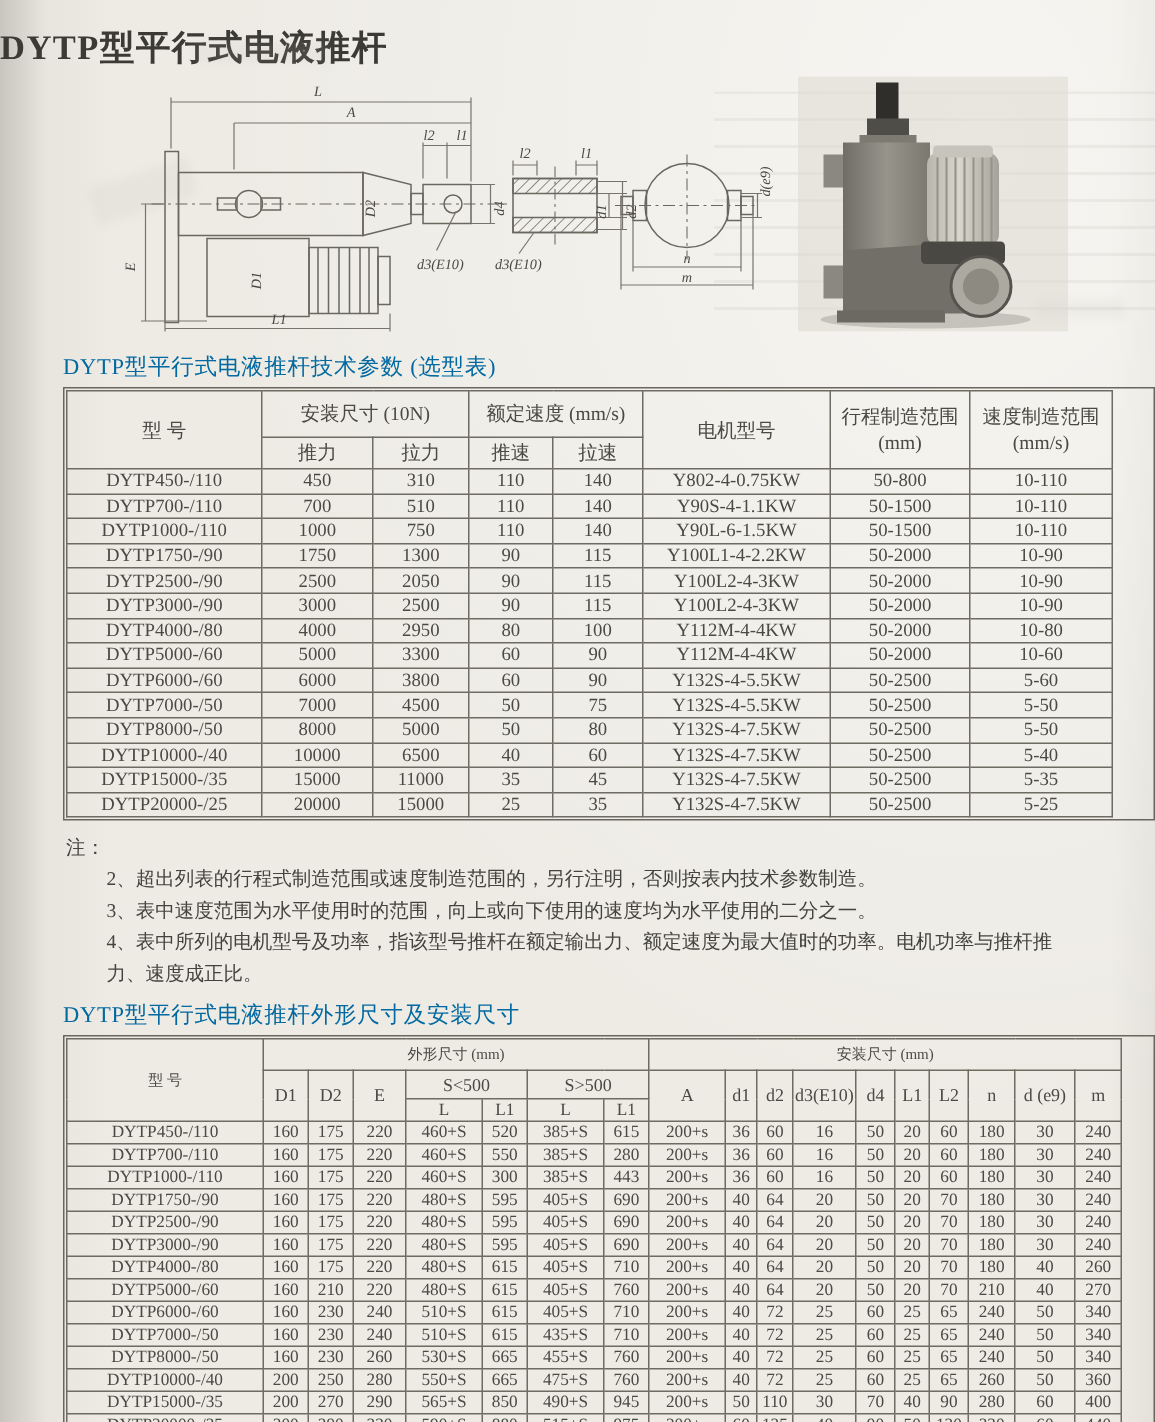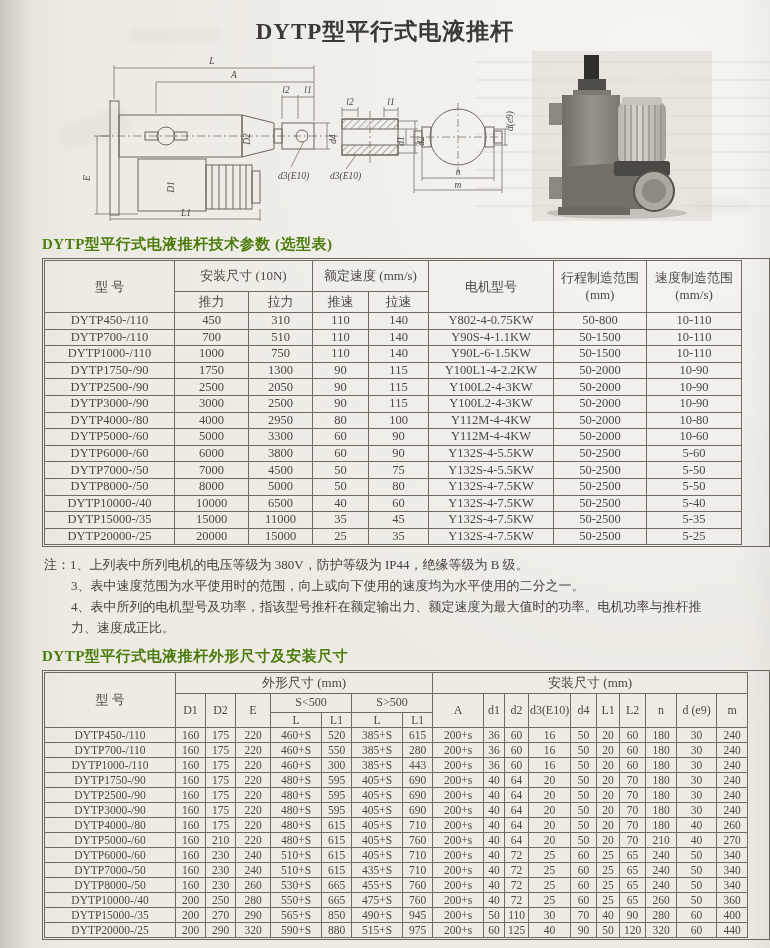--- a/index.html
+++ b/index.html
@@ -9,50 +9,50 @@
     color:#45433e;
     background:
       radial-gradient(ellipse at 85% 10%, rgba(255,255,255,.5), rgba(255,255,255,0) 55%),
       linear-gradient(90deg, #c9c6bf 0%, #e7e5de 4%, #edebe4 10%, #edebe4 96%, #e3e1da 100%),
       #ebe9e2;
   }
   .page{position:relative;width:770px;height:948px;}
   .scan-smudge{position:absolute;background:#b7b4ac;opacity:.12;filter:blur(3px);border-radius:3px;}
 
   .doc-title{
-    text-align:center;font-weight:bold;font-size:23px;letter-spacing:1px;
+    font-weight:bold;font-size:23px;letter-spacing:1px;
     color:#3c3a35;padding-top:16px;
   }
 
   
   .figure-band{position:relative;height:176px;margin:4px 0 0 46px;}
   .line-art{position:absolute;left:0;top:0;}
   .line-art text{font-size:9.5px;font-style:italic;fill:#4c4944;font-family:"Liberation Serif",serif;}
   .photo-wrap{position:absolute;left:486px;top:0;width:180px;height:170px;}
   .ghost{position:absolute;left:430px;top:10px;width:300px;height:150px;opacity:.10;
          background:repeating-linear-gradient(180deg,#8a877f 0 2px,transparent 2px 18px);}
 
   
   .section-heading{
-    margin:8px 16px 4px 42px;font-weight:bold;font-size:15px;color:#4d7c0f;letter-spacing:.5px;
+    margin:8px 16px 4px 42px;font-weight:normal;font-size:15px;color:#0369a1;letter-spacing:.5px;
   }
 
   
   .table-frame{border:1px solid #69665f;padding:1px;background:transparent;margin-left:42px;}
   table{border-collapse:collapse;table-layout:fixed;}
   th,td{
     border:1px solid #6e6b63;text-align:center;vertical-align:middle;
     padding:0;font-weight:normal;color:#4b4943;overflow:hidden;white-space:nowrap;
   }
   .t1{width:697px;font-size:12.5px;}
   .t1 thead .r1 th{height:30px;font-size:13px;}
   .t1 thead .r2 th{height:20px;font-size:13px;}
   .t1 tbody td{height:15.6px;}
   .t2{width:703px;font-size:11.5px;}
-  .t2 thead .r1 th{height:20px;font-size:13px;font-family:Liberation Serif, serif;}
+  .t2 thead .r1 th{height:20px;font-size:10px;font-family:Liberation Serif, serif;}
   .t2 thead .r2 th{height:18px;font-size:12px;}
   .t2 thead .r3 th{height:14px;font-size:11.5px;}
   .t2 tbody td{height:14px;}
   .hdr2line{line-height:1.25;}
 
   
   .notes{margin:8px 0 0 44px;font-size:13px;color:#45433e;line-height:1.6;width:660px;}
   .note-first{display:flex;}
   .note-first .nlabel{flex:0 0 auto;}
   .note-rest{padding-left:27px;}
@@ -396,22 +396,22 @@
             <td>50-2500</td>
             <td>5-25</td>
           </tr>
         </tbody>
     </table>
   </div>
 
   <div class="notes">
     <div class="note-first">
       <span class="nlabel">注：</span>
-      <span>1、上列表中所列电机的电压等级为 380V，防护等级为 IP44，绝缘等级为 B 级。</span>
     </div>
+    <div class="note-rest">2、超出列表的行程式制造范围或速度制造范围的，另行注明，否则按表内技术参数制造。</div>
     <div class="note-rest">3、表中速度范围为水平使用时的范围，向上或向下使用的速度均为水平使用的二分之一。</div>
     <div class="note-rest">4、表中所列的电机型号及功率，指该型号推杆在额定输出力、额定速度为最大值时的功率。电机功率与推杆推力、速度成正比。</div>
   </div>
 
   <div class="section-heading">DYTP型平行式电液推杆外形尺寸及安装尺寸</div>
 
   <div class="table-frame">
     <table class="t2">
       <colgroup>
         <col style="width:131px">

